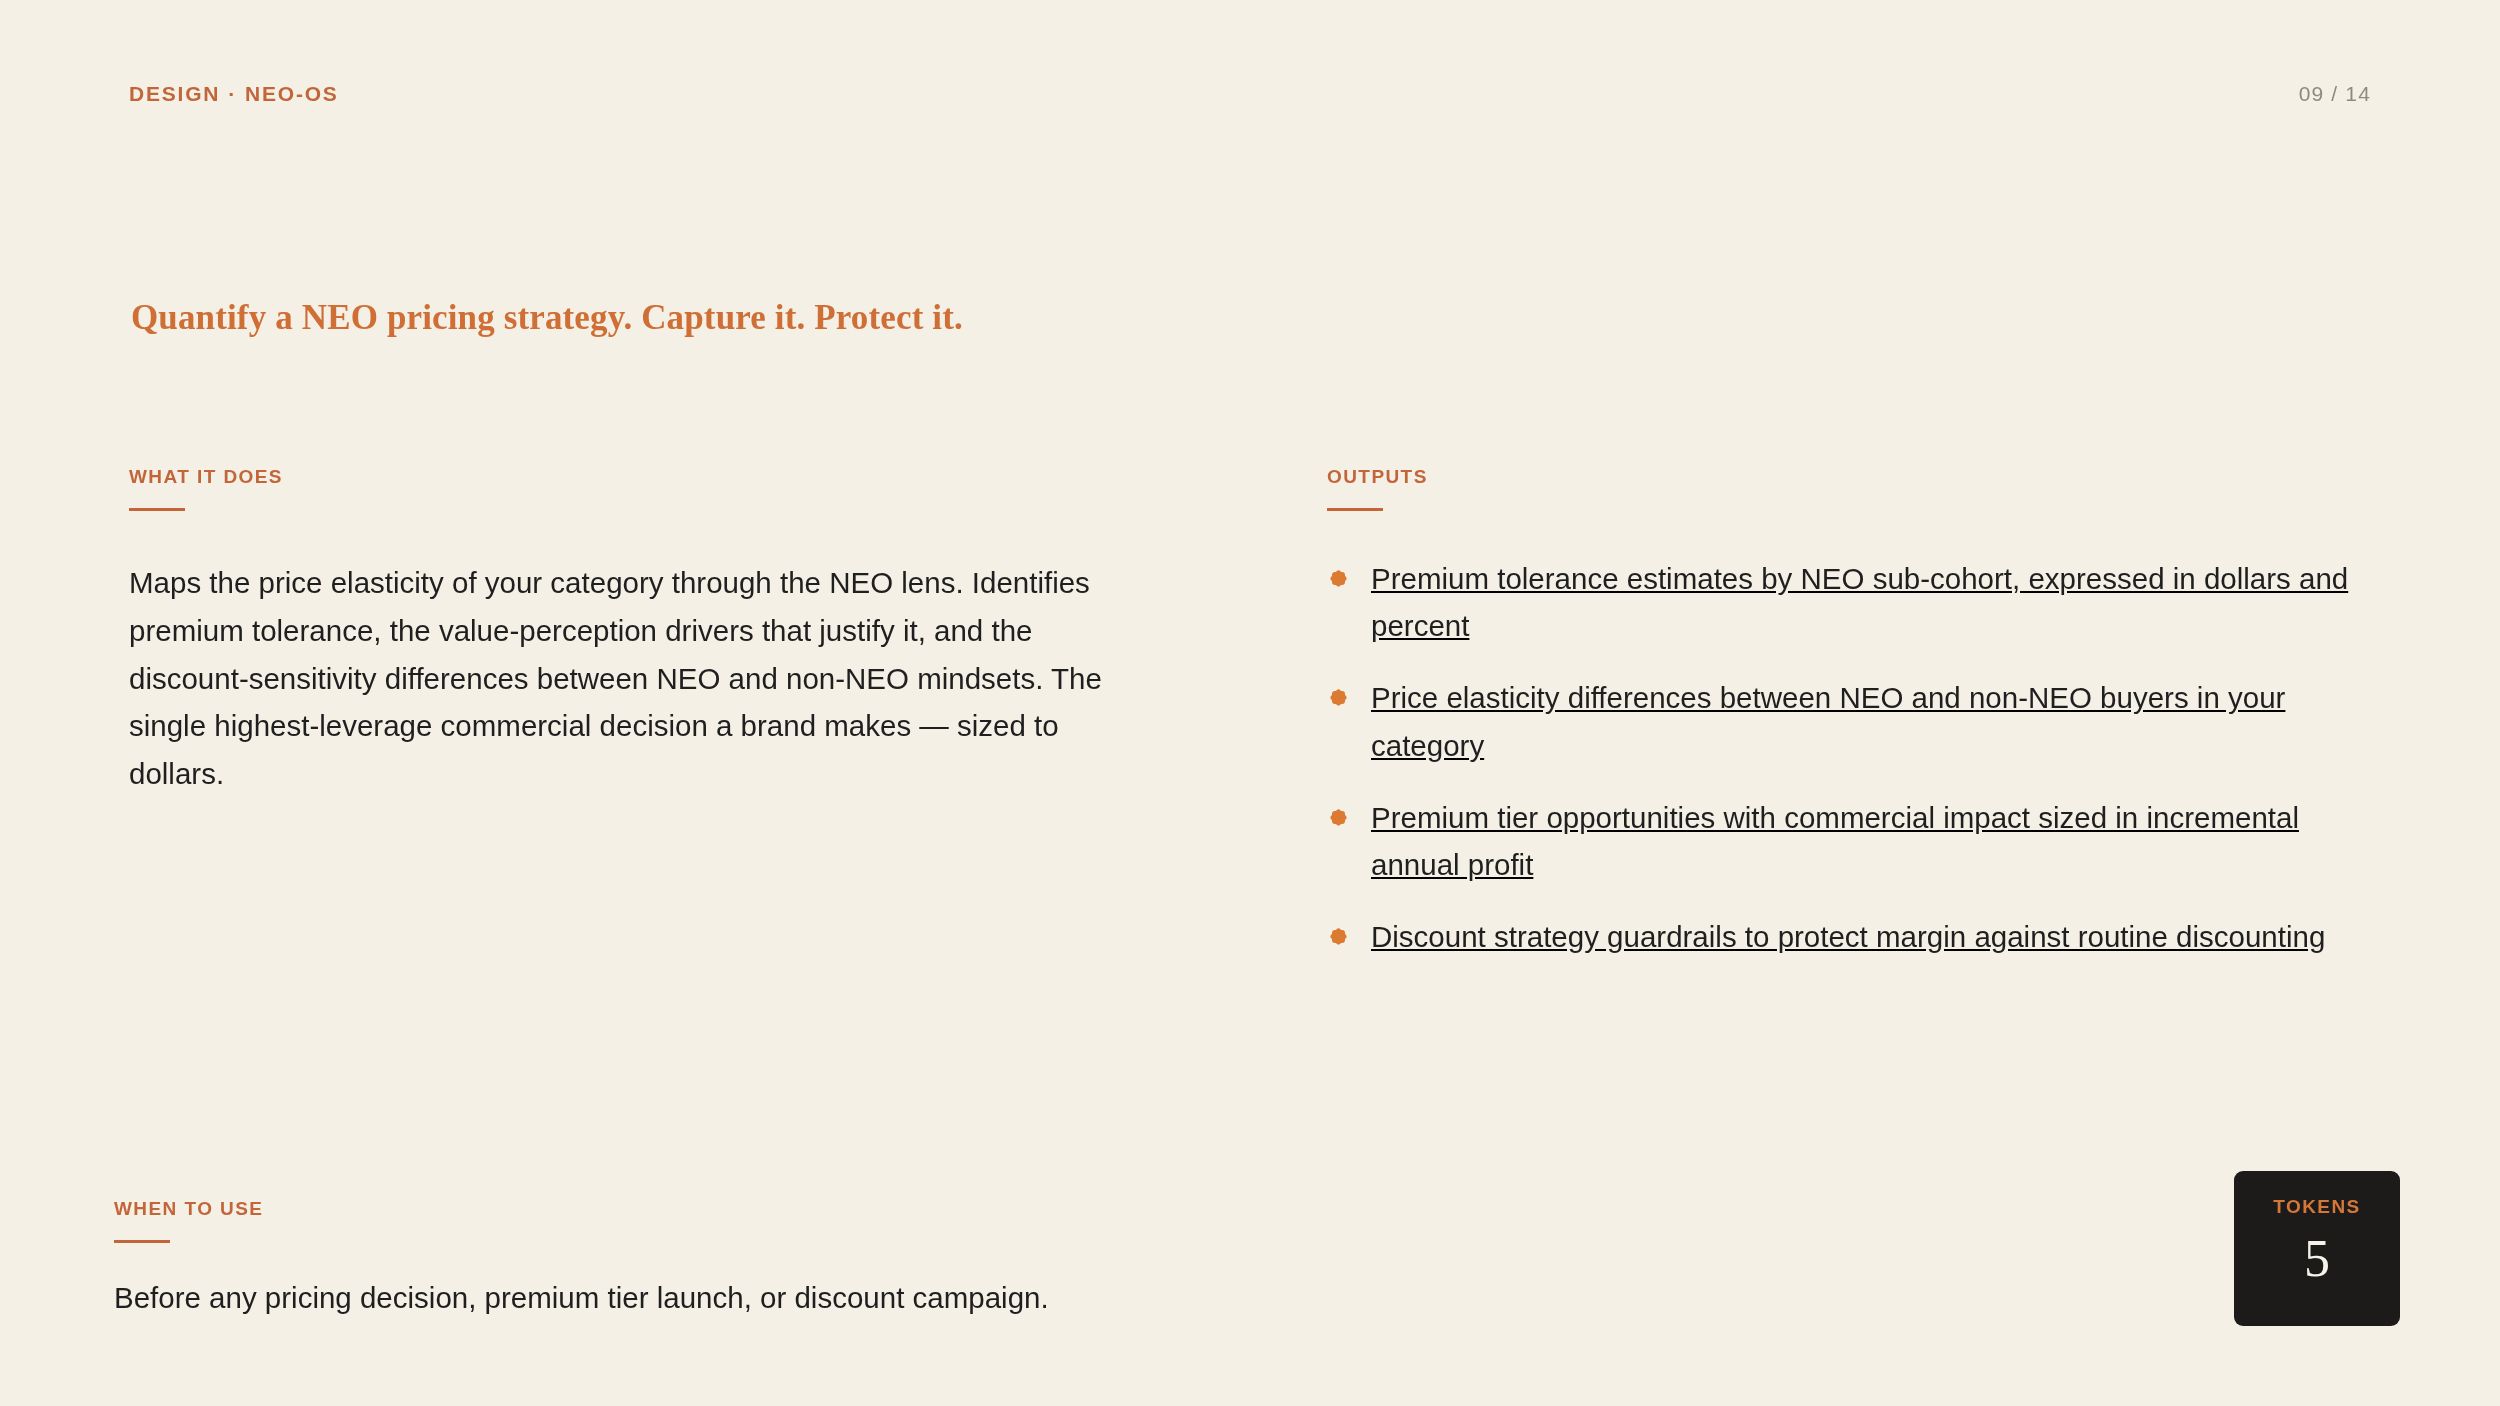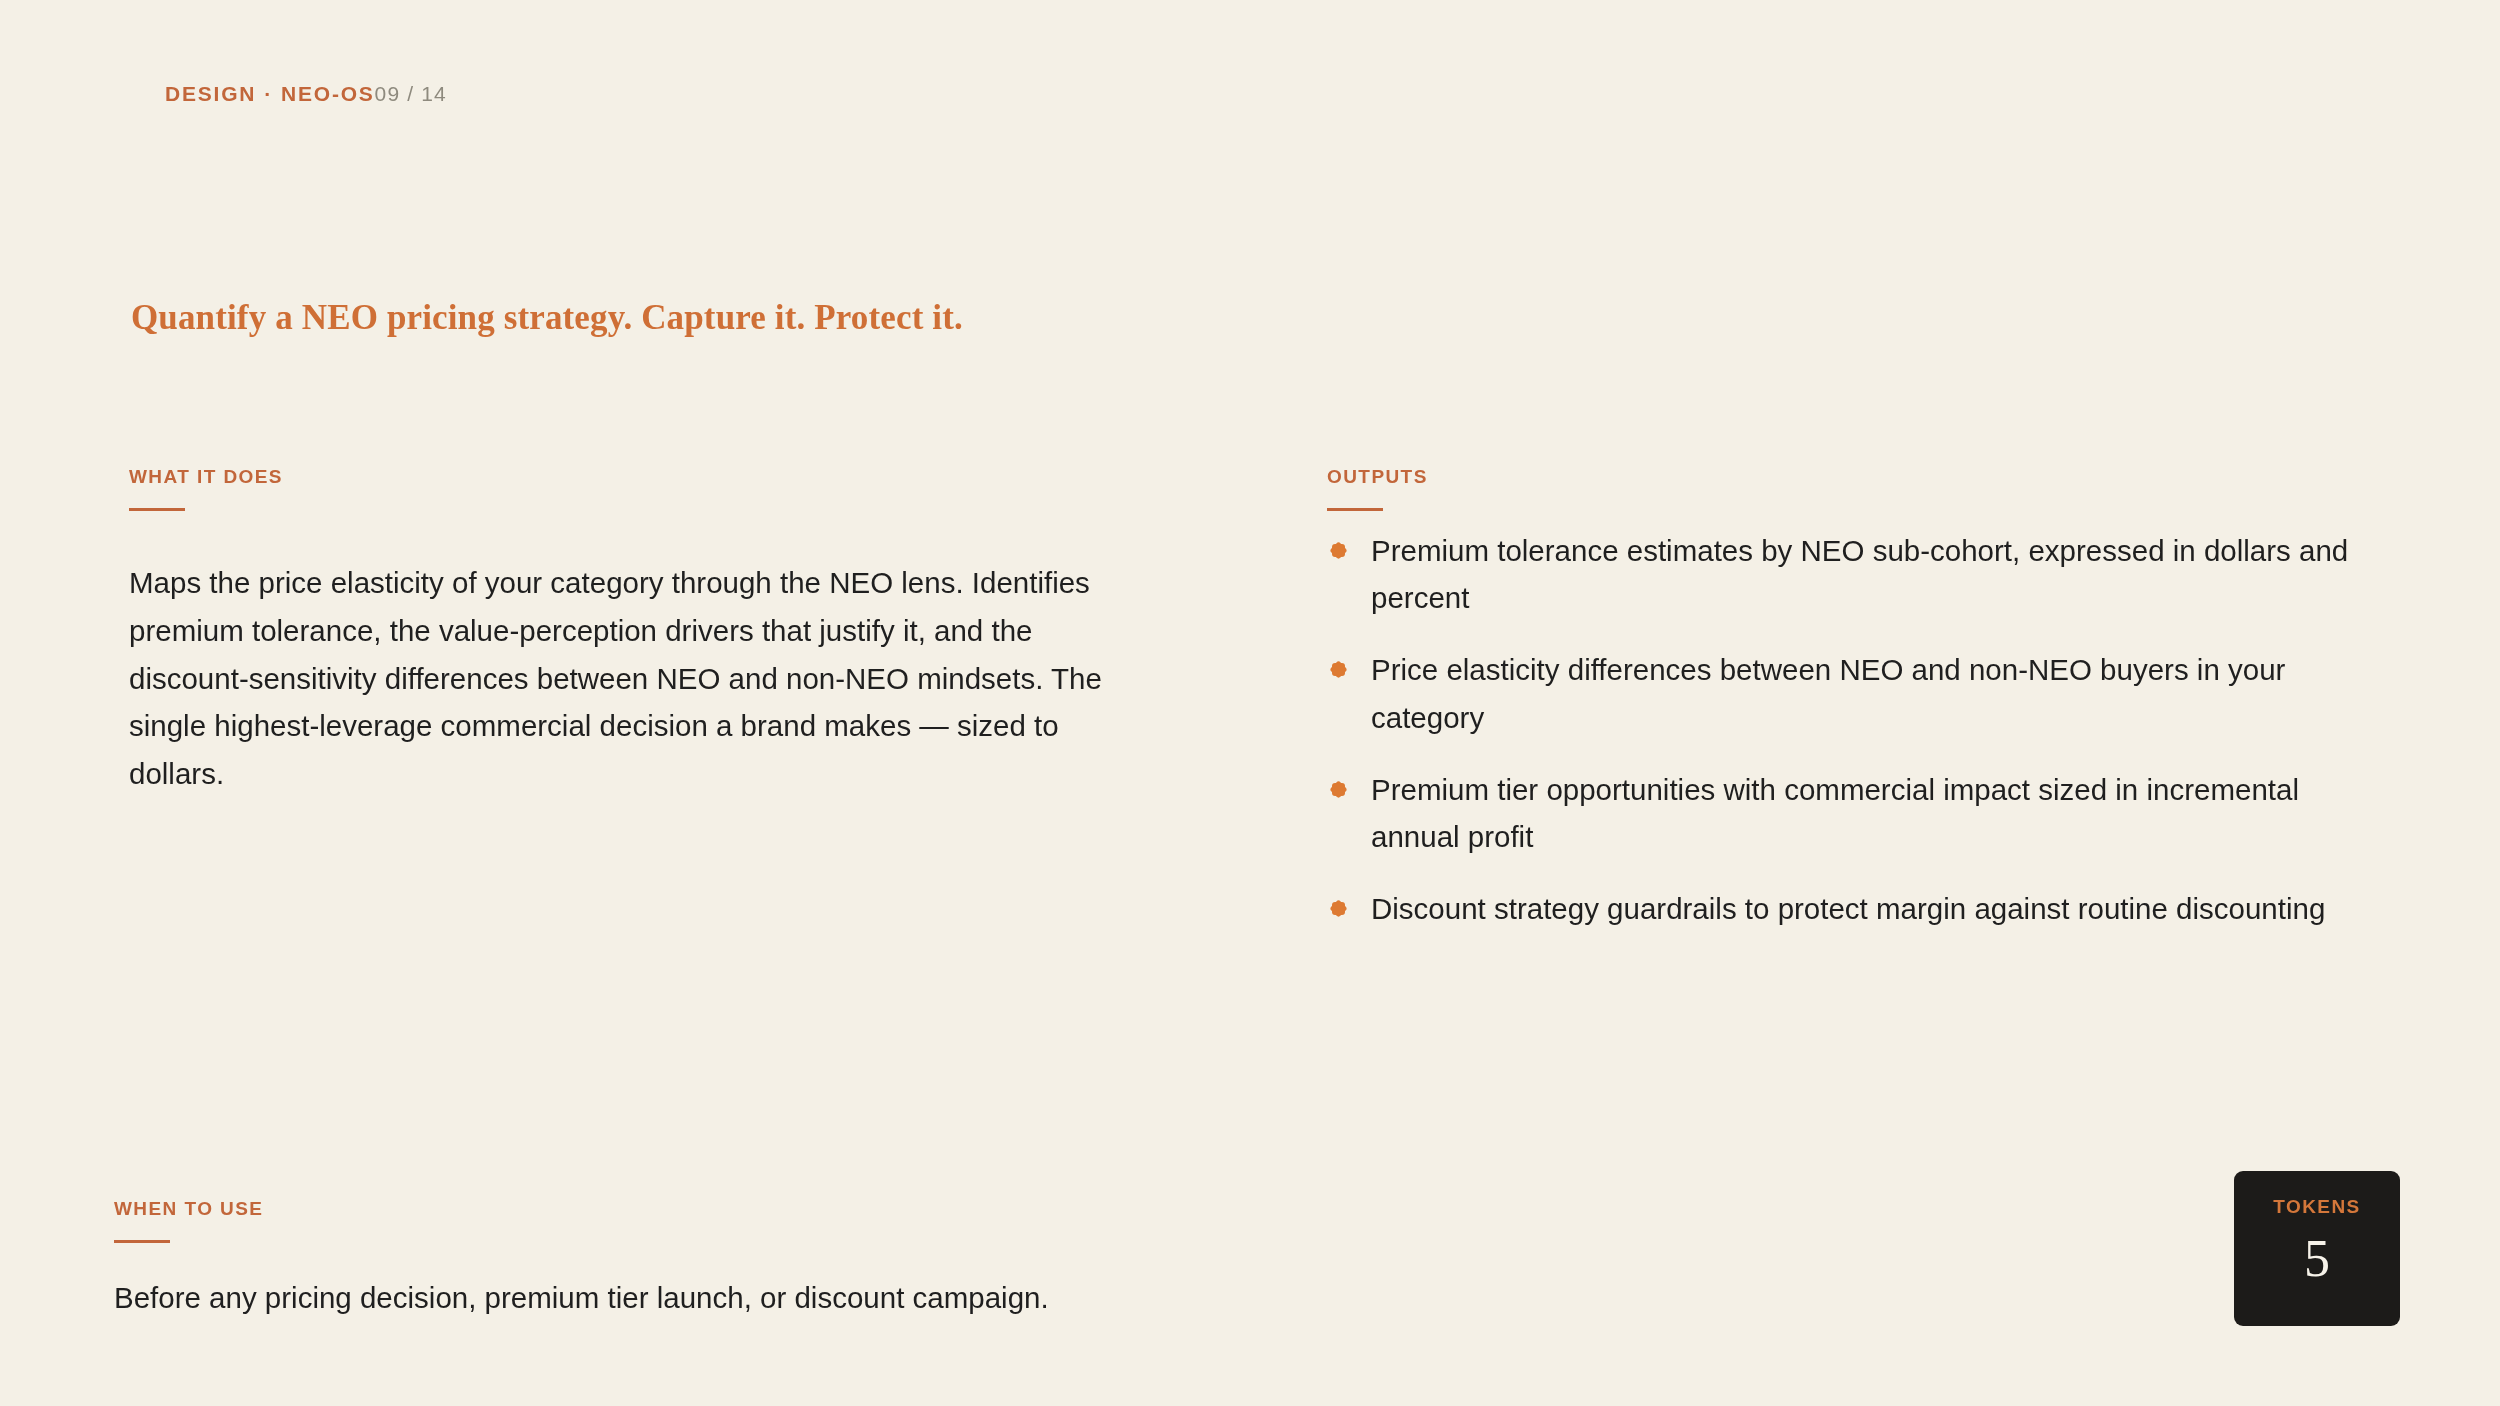--- a/index.html
+++ b/index.html
@@ -24,22 +24,21 @@
   }
 
   
   .topbar {
     position: absolute;
     left: 129px;
     right: 129px;
     top: 82px;
     display: flex;
     align-items: baseline;
-    justify-content: flex-start;
-    margin-left: 36px;
+    justify-content: space-between;
   }
 
   .eyebrow {
     font-size: 21px;
     font-weight: 700;
     letter-spacing: 0.085em;
     color: #c2663a;
     white-space: nowrap;
   }
 
@@ -116,22 +115,23 @@
 
   
   .col-right {
     position: absolute;
     left: 1327px;
     top: 466px;
     width: 1045px;
   }
 
   .outputs-list {
-    margin-top: 16px;
+    margin-top: 44px;
     list-style: none;
+    text-decoration: underline;
   }
 
   .output-item {
     position: relative;
     padding-left: 44px;
     margin-bottom: 25px;
     font-size: 29.5px;
     line-height: 1.6;
     color: #1f1f1f;
   }

